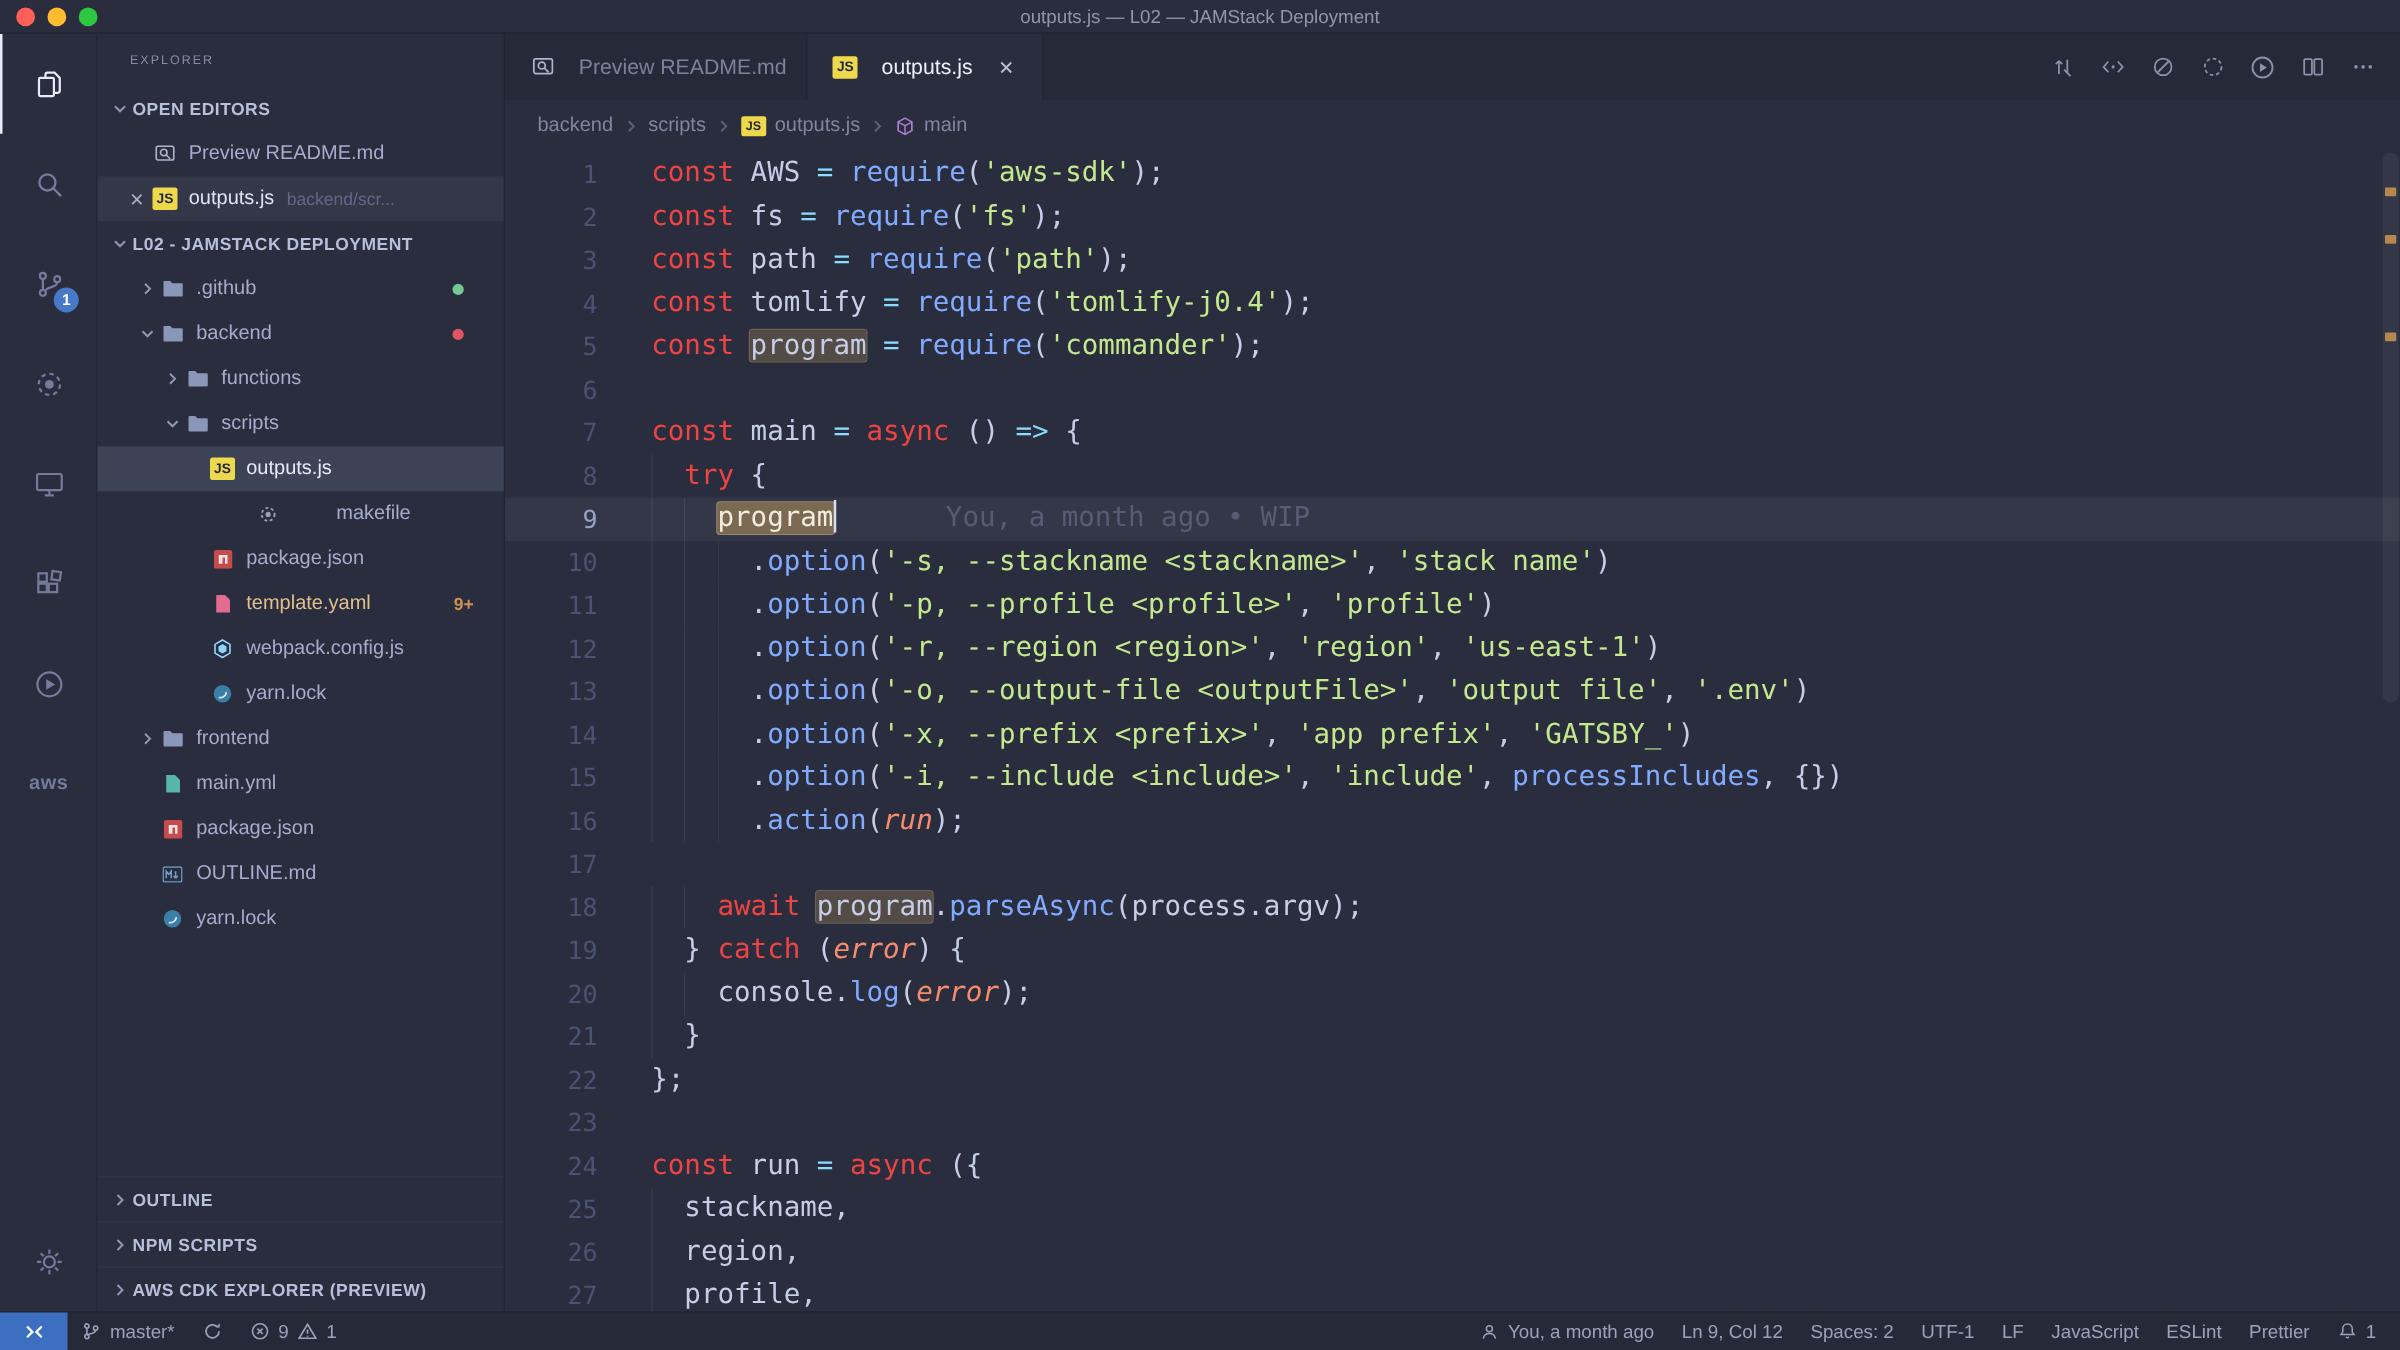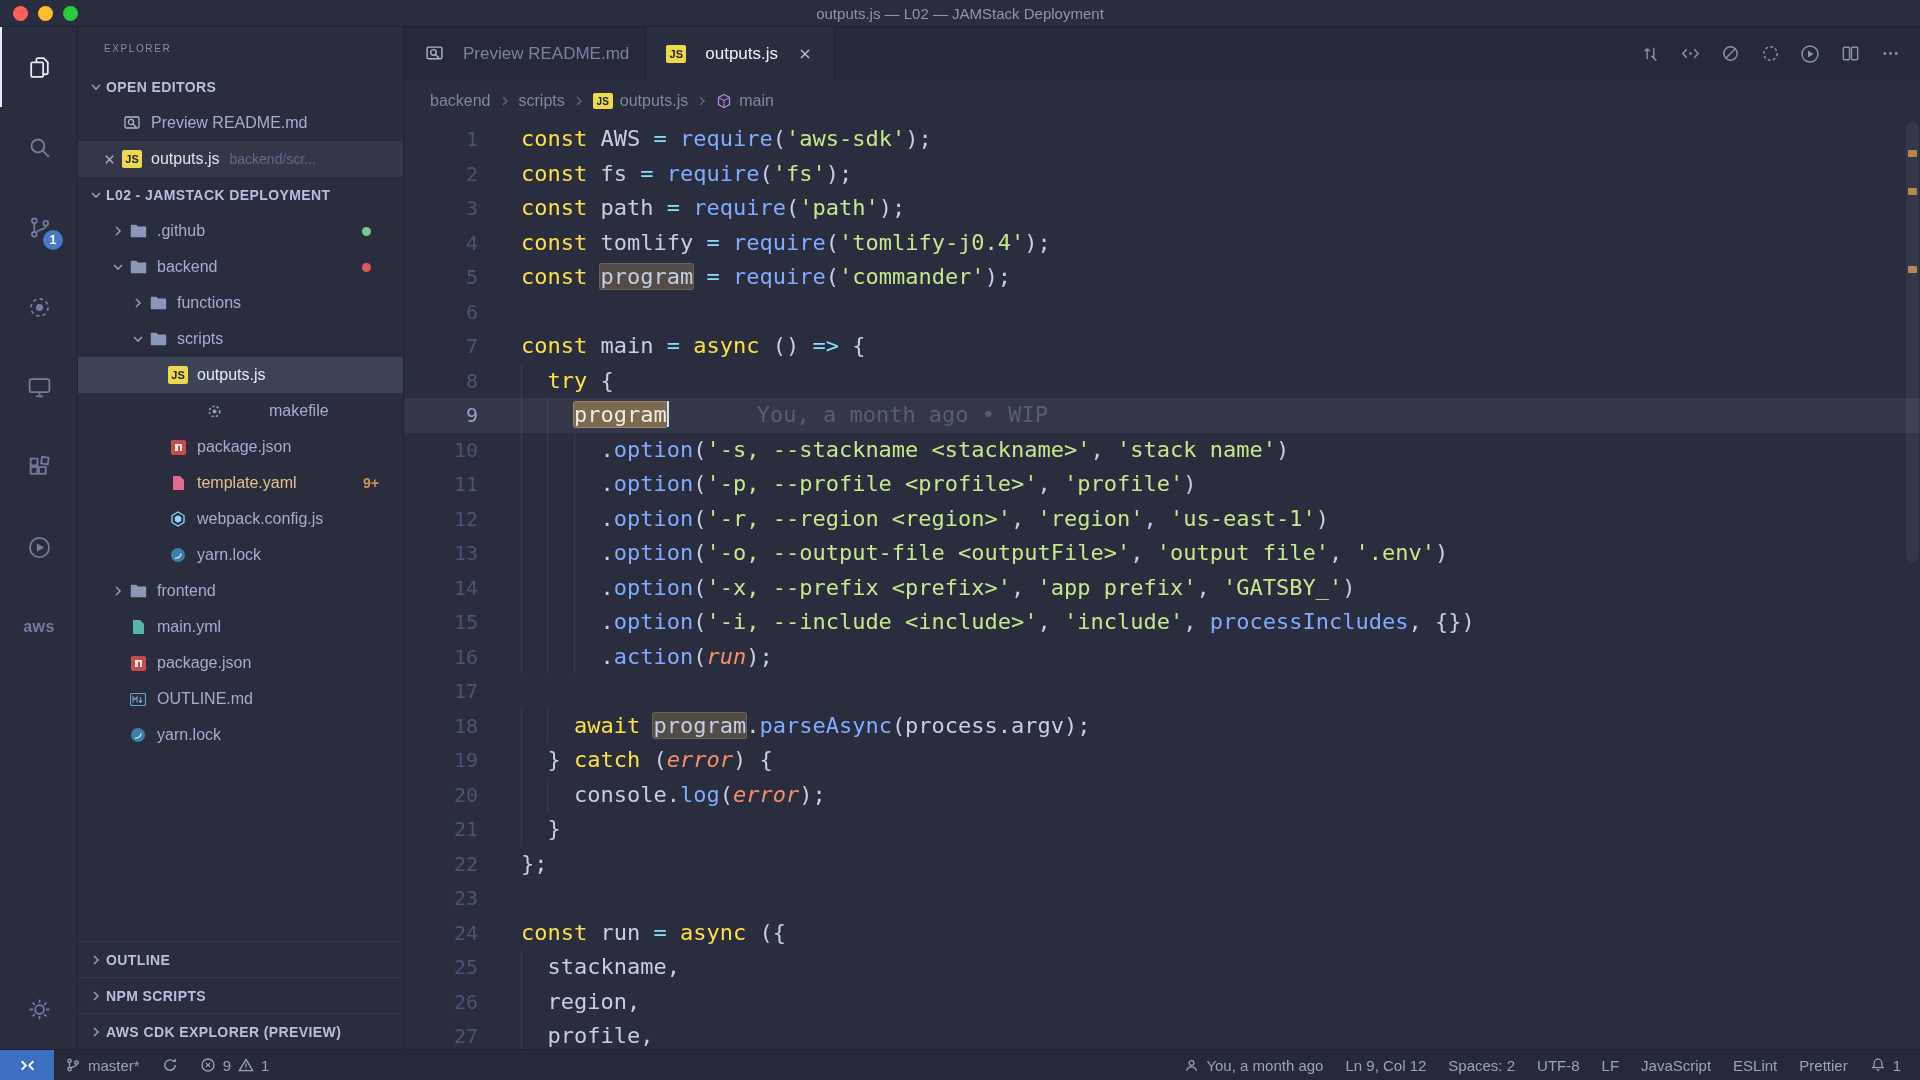--- a/index.html
+++ b/index.html
@@ -60,21 +60,21 @@
 
 
 .code-area{flex:1;position:relative;overflow:hidden;font-family:"DejaVu Sans Mono",monospace;font-size:22px;line-height:34.5px;color:#c6cde6}
 .code-line{display:flex;height:34.5px;position:relative}
 .code-line.cur{background:rgba(255,255,255,.05)}
 .ln{flex:0 0 74px;text-align:right;color:#4c5372;font-size:20px;user-select:none}
 .cur .ln{color:#9aa2c8}
 .lc{white-space:pre}
 .lc-inner{padding-left:43px}
 .ig{display:inline-block;width:2ch;height:34.5px;vertical-align:top;box-shadow:inset 1px 0 0 rgba(255,255,255,.07)}
-.k{color:#fde047}
+.k{color:#ef4444}
 .f{color:#82aaff}
 .s{color:#c3e88d}
 .o{color:#89ddff}
 .p{color:#c6cde6}
 .m{color:#f78c6c;font-style:italic}
 .h{background:rgba(172,139,86,.32);box-shadow:0 0 0 1px rgba(218,184,123,.38);border-radius:2px}
 .H{background:rgba(196,156,94,.5);box-shadow:0 0 0 1px rgba(236,203,140,.55);border-radius:2px;color:#f1ecdd}
 .caret{display:inline-block;width:2px;height:26px;background:#d9deee;vertical-align:-5px}
 .blame{color:rgba(126,133,165,.48);padding-left:88px}
 .ruler{position:absolute;top:0;right:0;width:16px;height:100%}
@@ -677,21 +677,21 @@
           </span>
         <span>You, a month ago</span>
       </div>
       <div class="sb-item">
           <span>Ln 9, Col 12</span>
         </div>
       <div class="sb-item">
           <span>Spaces: 2</span>
         </div>
       <div class="sb-item">
-          <span>UTF-8</span>
+          <span>UTF-1</span>
         </div>
       <div class="sb-item">
           <span>LF</span>
         </div>
       <div class="sb-item">
           <span>JavaScript</span>
         </div>
       <div class="sb-item">
           <span>ESLint</span>
         </div>

